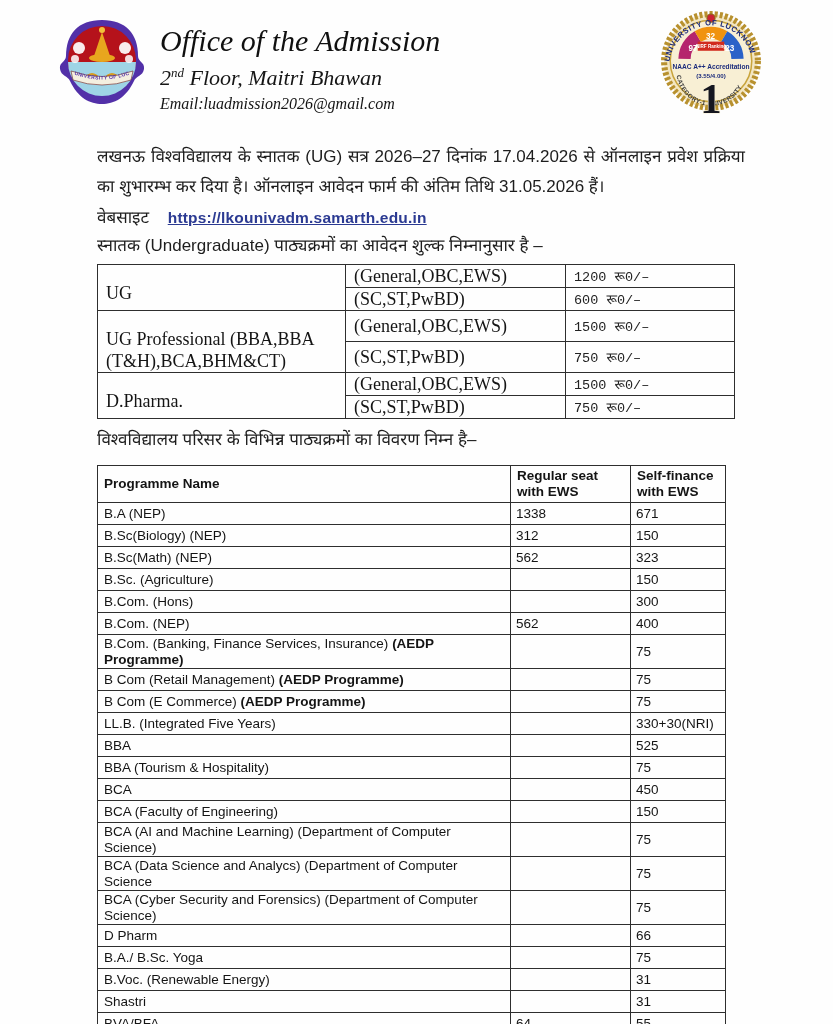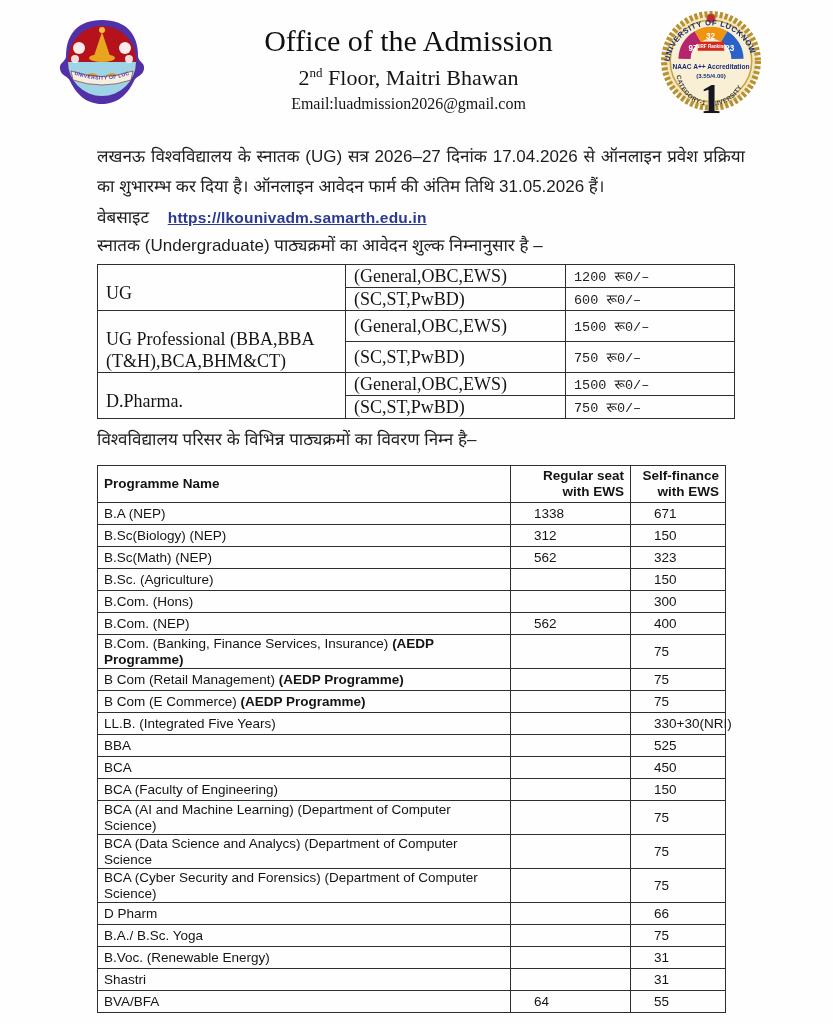--- a/index.html
+++ b/index.html
@@ -6,22 +6,22 @@
   body{
     width:833px;height:1024px;background:#fdfdfd;color:#1c1c1c;
     font-family:"Liberation Sans",sans-serif;position:relative;overflow:hidden;
   }
   .page{position:relative;width:833px;height:1024px;background:#fefefe;}
 
   
   .header{position:relative;height:122px;}
   .logo-left{position:absolute;left:56px;top:18px;width:92px;height:88px;}
   .logo-right{position:absolute;left:650px;top:10px;width:122px;height:106px;}
-  .header-text{position:absolute;left:144px;right:160px;top:24px;text-align:center;
-    font-family:"Liberation Serif",serif;}
+  .header-text{position:absolute;left:160px;right:160px;top:24px;text-align:left;
+    font-family:"Liberation Serif",serif;font-style:italic;}
   .doc-title{font-size:30px;line-height:34px;color:#101010;}
   .doc-sub{font-size:22px;line-height:30px;color:#151515;}
   .doc-sub sup{font-size:13px;}
   .doc-email{font-size:16px;line-height:22px;color:#151515;}
 
   
   .intro-para{margin:20px 88px 0 97px;font-size:17px;line-height:30px;
     text-align:justify;color:#1d1d1d;}
   .site-line{margin:2px 88px 0 97px;font-size:17px;line-height:28px;color:#1d1d1d;}
   .site-link{color:#2b3a92;font-weight:bold;font-size:15.5px;text-decoration:underline;
@@ -36,24 +36,24 @@
   .fee-table td.prog{vertical-align:top;padding-top:17px;line-height:22px;}
   .fee-table td.fee{font-family:Liberation Mono, monospace;font-size:13.5px;color:#222;}
   .col-prog{width:248px;}.col-cat{width:220px;}.col-fee{width:169px;}
 
   .campus-intro{margin:8px 88px 0 97px;font-size:17px;line-height:26px;color:#1d1d1d;}
 
   
   .prog-table{margin:12px 0 0 97px;width:628px;table-layout:fixed;}
   .prog-table th,.prog-table td{border:1.5px solid #2e2e2e;font-size:13.5px;
     color:#141414;padding:1px 6px;line-height:15.5px;vertical-align:middle;}
-  .prog-table th{font-weight:bold;text-align:right;padding:2px 6px;line-height:16px;}
+  .prog-table th{font-weight:bold;text-align:left;padding:2px 6px;line-height:16px;}
   .prog-table th.c{text-align:left;}
   .prog-table td{height:19px;}
-  .prog-table td.num{padding-left:23px;margin-top:36px;}
+  .prog-table td.num{padding-left:5px;margin-top:36px;}
   .cw-name{width:413px;}.cw-reg{width:120px;}.cw-self{width:95px;}
   b{font-weight:bold;}
 </style>
 </head>
 <body>
 
 <div class="page">
 
   <div class="header">
 
@@ -227,20 +227,25 @@
           <td>LL.B. (Integrated Five Years)</td>
           <td class="num"></td>
           <td class="num">330+30(NRI)</td>
         </tr>
         <tr>
           <td>BBA</td>
           <td class="num"></td>
           <td class="num">525</td>
         </tr>
         <tr>
+          <td>BBA (Tourism &amp; Hospitality)</td>
+          <td class="num"></td>
+          <td class="num">75</td>
+        </tr>
+        <tr>
           <td>BCA</td>
           <td class="num"></td>
           <td class="num">450</td>
         </tr>
         <tr>
           <td>BCA (Faculty of Engineering)</td>
           <td class="num"></td>
           <td class="num">150</td>
         </tr>
         <tr>

